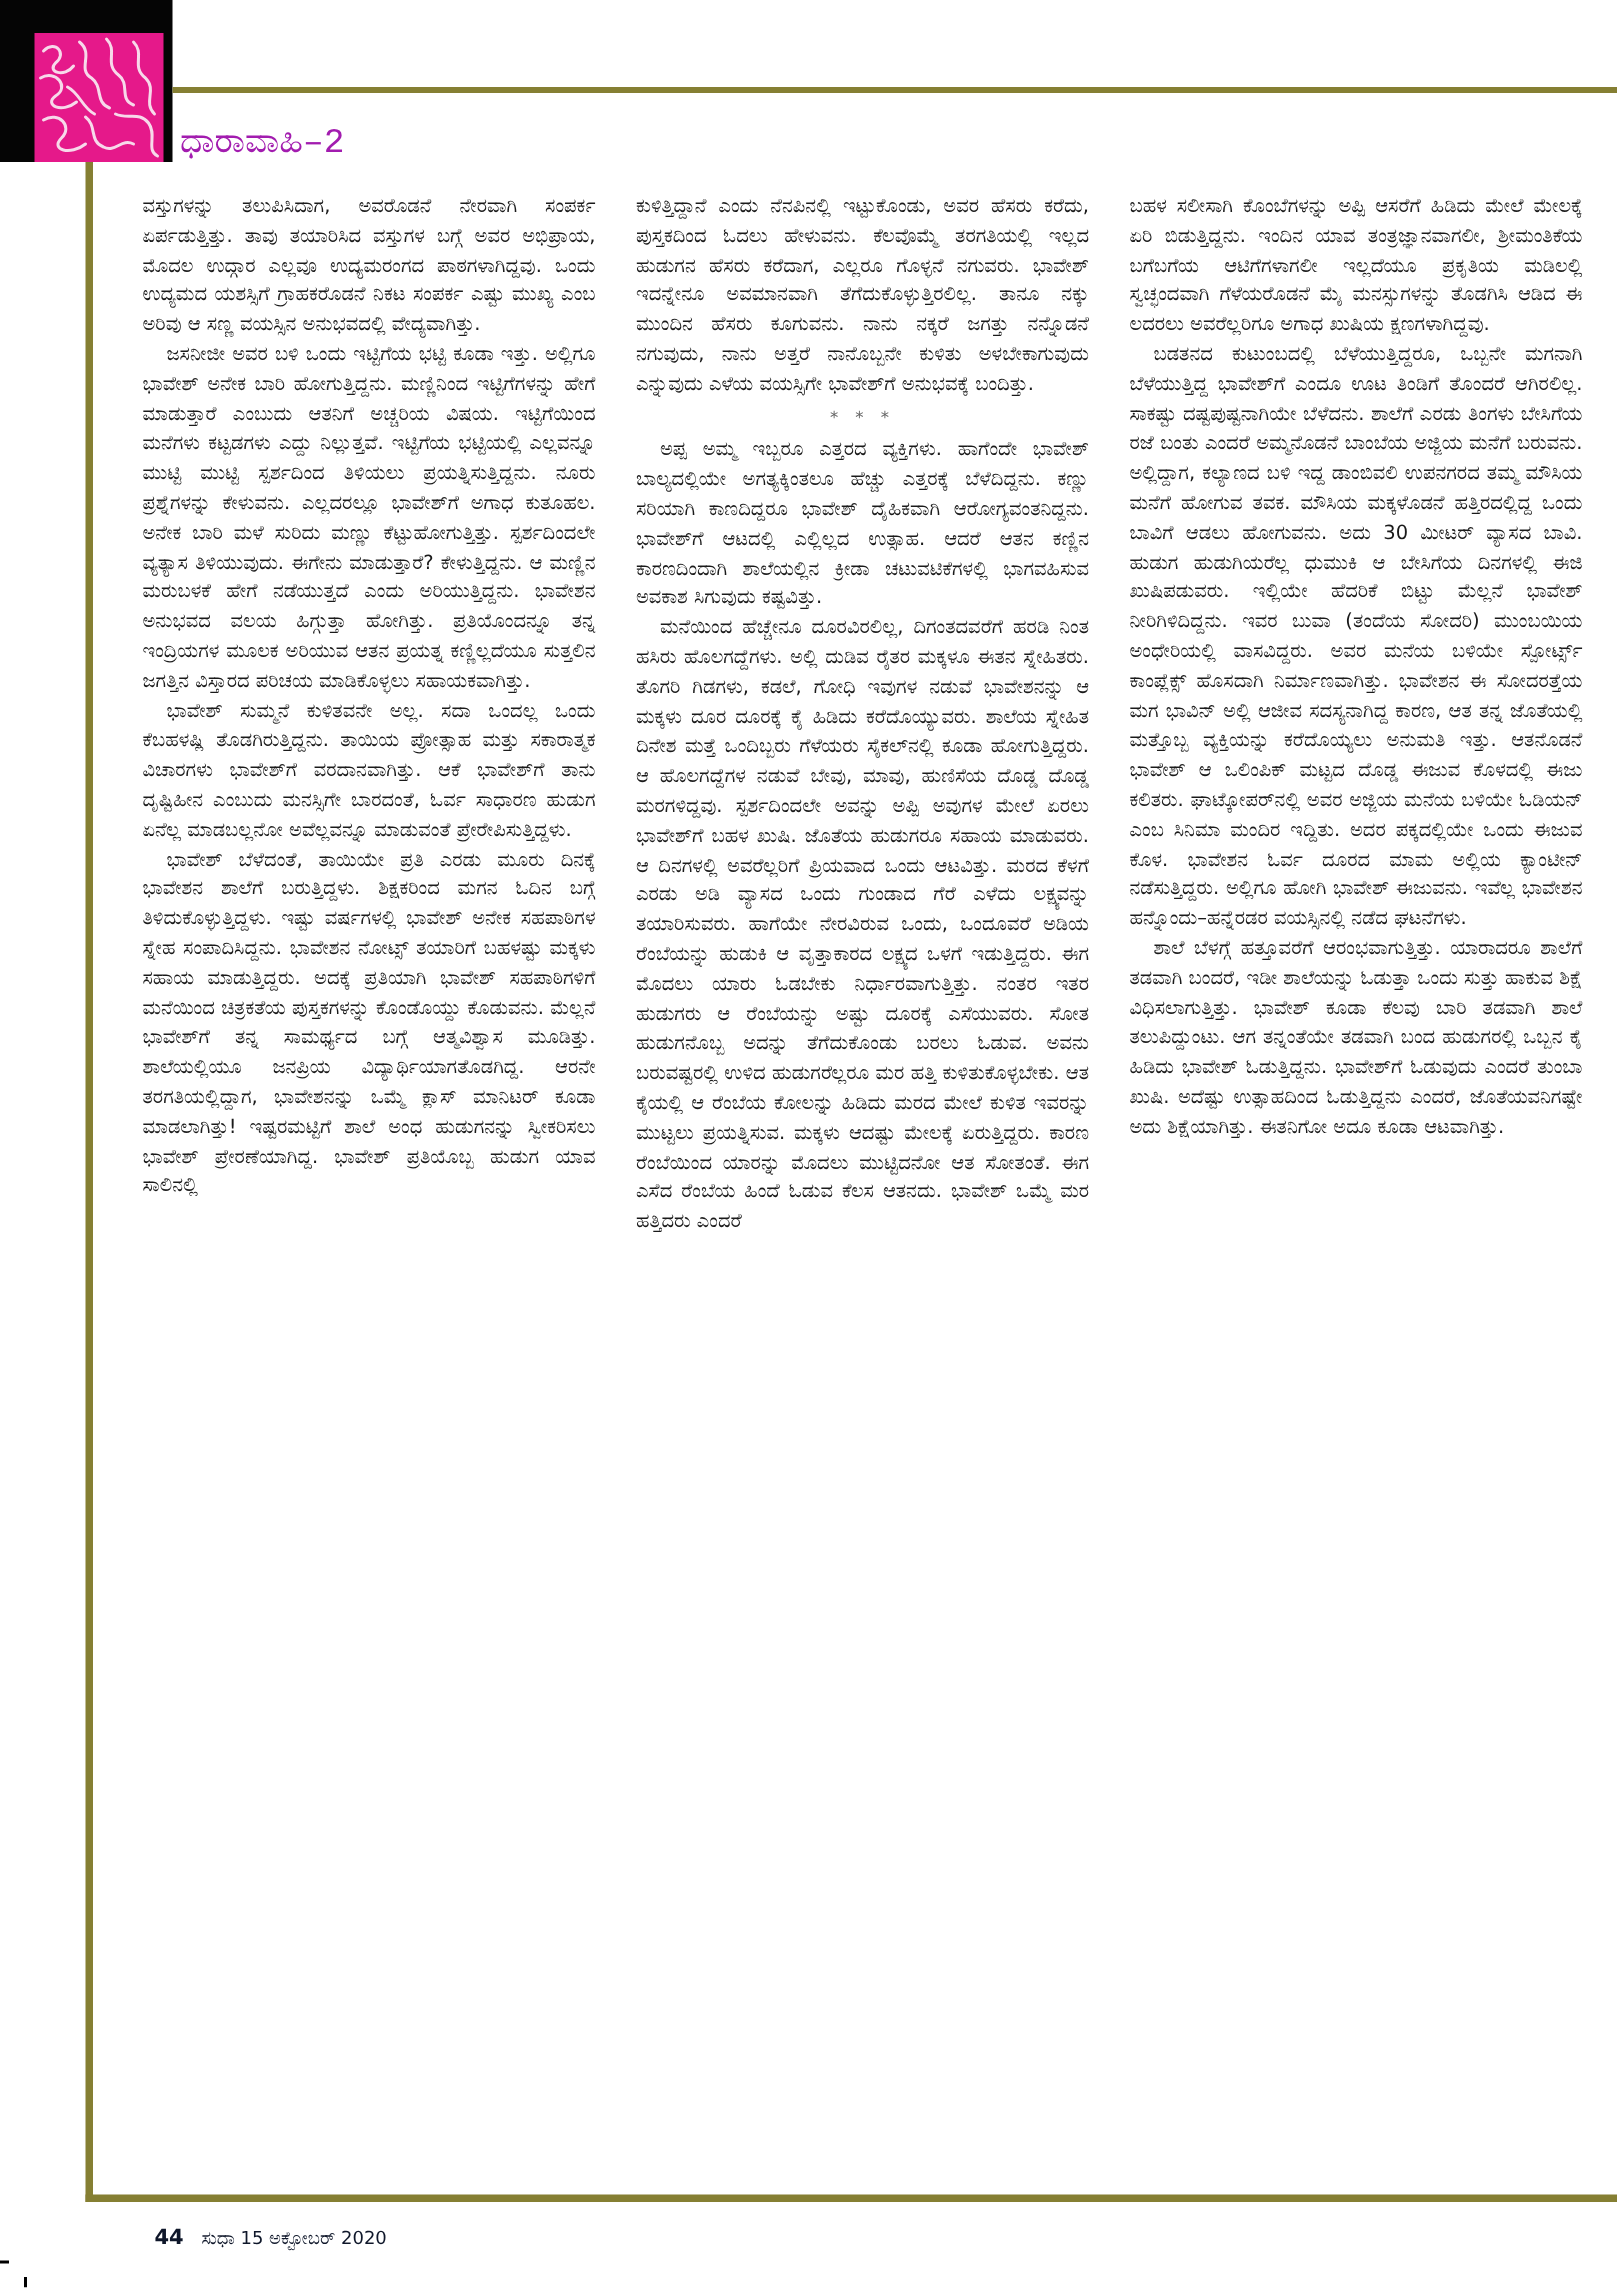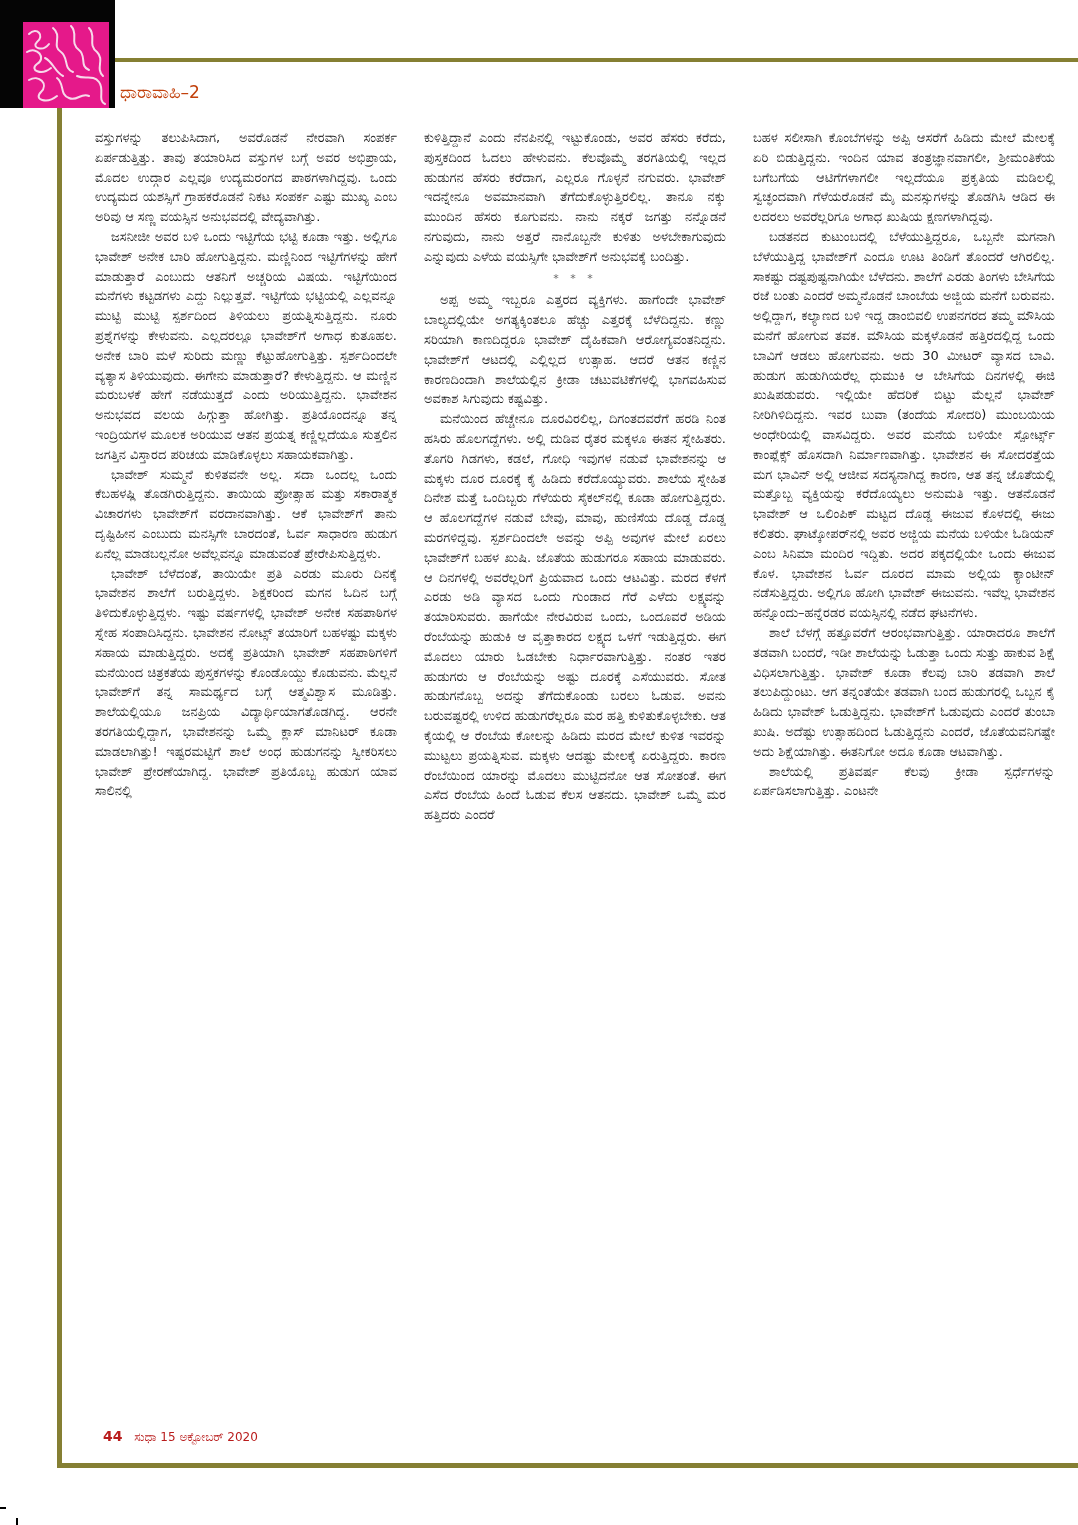--- a/index.html
+++ b/index.html
@@ -3,27 +3,27 @@
 <meta charset="utf-8">
 <style>
   html,body{margin:0;padding:0;}
   body{width:1078px;height:1525px;background:#ffffff;position:relative;overflow:hidden;font-family:"DejaVu Sans","Liberation Sans",sans-serif;color:#1a1a1a;}
   .black-block{position:absolute;left:0;top:0;width:115px;height:108px;background:#050505;}
   .logo{position:absolute;left:23px;top:22px;width:86px;height:86px;background:#e5198a;overflow:hidden;}
   .logo svg{width:100%;height:100%;display:block;}
   .top-rule{position:absolute;left:115px;top:58px;width:963px;height:4px;background:#857f33;}
   .left-rule{position:absolute;left:57px;top:108px;width:5px;height:1360px;background:#857f33;}
   .bottom-rule{position:absolute;left:57px;top:1463px;width:1021px;height:5px;background:#857f33;}
-  .series-title{position:absolute;left:120px;top:82px;font-size:17px;color:#c2410c;white-space:nowrap;}
+  .series-title{position:absolute;left:120px;top:82px;font-size:23px;color:#a21caf;white-space:nowrap;font-family:Liberation Mono, monospace;}
   .columns{position:absolute;left:95px;top:128px;width:960px;height:1300px;display:flex;gap:27px;}
   .col{width:302px;height:100%;overflow:hidden;font-size:13px;line-height:19.8px;text-align:justify;}
   .col p{margin:0;text-indent:16px;}
   .col p.first{text-indent:0;}
   .sep{text-align:center;font-size:11px;color:#666;margin:2px 0 2px 0;letter-spacing:4px;}
-  .footer{position:absolute;left:103px;top:1428px;font-size:12px;color:#b91c1c;white-space:nowrap;}
+  .footer{position:absolute;left:103px;top:1484px;font-size:12px;color:#0f172a;white-space:nowrap;}
   .footer .pg{font-weight:bold;font-size:14px;margin-right:8px;}
   .crop-mark{position:absolute;left:0;top:1507px;width:6px;height:2px;background:#000;}
   .crop-mark2{position:absolute;left:16px;top:1518px;width:2px;height:7px;background:#000;}
 </style>
 </head>
 <body>
 
 <div class="black-block"></div>
 <div class="logo">
   <svg viewBox="0 0 86 86">
@@ -56,21 +56,20 @@
   <div class="col">
     <p class="first">ಕುಳಿತ್ತಿದ್ದಾನೆ ಎಂದು ನೆನಪಿನಲ್ಲಿ ಇಟ್ಟುಕೊಂಡು, ಅವರ ಹೆಸರು ಕರೆದು, ಪುಸ್ತಕದಿಂದ ಓದಲು ಹೇಳುವನು. ಕೆಲವೊಮ್ಮೆ ತರಗತಿಯಲ್ಲಿ ಇಲ್ಲದ ಹುಡುಗನ ಹೆಸರು ಕರೆದಾಗ, ಎಲ್ಲರೂ ಗೊಳ್ಳನೆ ನಗುವರು. ಭಾವೇಶ್ ಇದನ್ನೇನೂ ಅವಮಾನವಾಗಿ ತೆಗೆದುಕೊಳ್ಳುತ್ತಿರಲಿಲ್ಲ. ತಾನೂ ನಕ್ಕು ಮುಂದಿನ ಹೆಸರು ಕೂಗುವನು. ನಾನು ನಕ್ಕರೆ ಜಗತ್ತು ನನ್ನೊಡನೆ ನಗುವುದು, ನಾನು ಅತ್ತರೆ ನಾನೊಬ್ಬನೇ ಕುಳಿತು ಅಳಬೇಕಾಗುವುದು ಎನ್ನುವುದು ಎಳೆಯ ವಯಸ್ಸಿಗೇ ಭಾವೇಶ್‌ಗೆ ಅನುಭವಕ್ಕೆ ಬಂದಿತ್ತು.</p>
     <div class="sep">* * *</div>
     <p>ಅಪ್ಪ ಅಮ್ಮ ಇಬ್ಬರೂ ಎತ್ತರದ ವ್ಯಕ್ತಿಗಳು. ಹಾಗೆಂದೇ ಭಾವೇಶ್ ಬಾಲ್ಯದಲ್ಲಿಯೇ ಅಗತ್ಯಕ್ಕಿಂತಲೂ ಹೆಚ್ಚು ಎತ್ತರಕ್ಕೆ ಬೆಳೆದಿದ್ದನು. ಕಣ್ಣು ಸರಿಯಾಗಿ ಕಾಣದಿದ್ದರೂ ಭಾವೇಶ್ ದೈಹಿಕವಾಗಿ ಆರೋಗ್ಯವಂತನಿದ್ದನು. ಭಾವೇಶ್‌ಗೆ ಆಟದಲ್ಲಿ ಎಲ್ಲಿಲ್ಲದ ಉತ್ಸಾಹ. ಆದರೆ ಆತನ ಕಣ್ಣಿನ ಕಾರಣದಿಂದಾಗಿ ಶಾಲೆಯಲ್ಲಿನ ಕ್ರೀಡಾ ಚಟುವಟಿಕೆಗಳಲ್ಲಿ ಭಾಗವಹಿಸುವ ಅವಕಾಶ ಸಿಗುವುದು ಕಷ್ಟವಿತ್ತು.</p>
     <p>ಮನೆಯಿಂದ ಹೆಚ್ಚೇನೂ ದೂರವಿರಲಿಲ್ಲ, ದಿಗಂತದವರೆಗೆ ಹರಡಿ ನಿಂತ ಹಸಿರು ಹೊಲಗದ್ದೆಗಳು. ಅಲ್ಲಿ ದುಡಿವ ರೈತರ ಮಕ್ಕಳೂ ಈತನ ಸ್ನೇಹಿತರು. ತೊಗರಿ ಗಿಡಗಳು, ಕಡಲೆ, ಗೋಧಿ ಇವುಗಳ ನಡುವೆ ಭಾವೇಶನನ್ನು ಆ ಮಕ್ಕಳು ದೂರ ದೂರಕ್ಕೆ ಕೈ ಹಿಡಿದು ಕರೆದೊಯ್ಯುವರು. ಶಾಲೆಯ ಸ್ನೇಹಿತ ದಿನೇಶ ಮತ್ತೆ ಒಂದಿಬ್ಬರು ಗೆಳೆಯರು ಸೈಕಲ್‌ನಲ್ಲಿ ಕೂಡಾ ಹೋಗುತ್ತಿದ್ದರು. ಆ ಹೊಲಗದ್ದೆಗಳ ನಡುವೆ ಬೇವು, ಮಾವು, ಹುಣಿಸೆಯ ದೊಡ್ಡ ದೊಡ್ಡ ಮರಗಳಿದ್ದವು. ಸ್ಪರ್ಶದಿಂದಲೇ ಅವನ್ನು ಅಪ್ಪಿ ಅವುಗಳ ಮೇಲೆ ಏರಲು ಭಾವೇಶ್‌ಗೆ ಬಹಳ ಖುಷಿ. ಜೊತೆಯ ಹುಡುಗರೂ ಸಹಾಯ ಮಾಡುವರು. ಆ ದಿನಗಳಲ್ಲಿ ಅವರೆಲ್ಲರಿಗೆ ಪ್ರಿಯವಾದ ಒಂದು ಆಟವಿತ್ತು. ಮರದ ಕೆಳಗೆ ಎರಡು ಅಡಿ ವ್ಯಾಸದ ಒಂದು ಗುಂಡಾದ ಗೆರೆ ಎಳೆದು ಲಕ್ಷ್ಯವನ್ನು ತಯಾರಿಸುವರು. ಹಾಗೆಯೇ ನೇರವಿರುವ ಒಂದು, ಒಂದೂವರೆ ಅಡಿಯ ರೆಂಬೆಯನ್ನು ಹುಡುಕಿ ಆ ವೃತ್ತಾಕಾರದ ಲಕ್ಷ್ಯದ ಒಳಗೆ ಇಡುತ್ತಿದ್ದರು. ಈಗ ಮೊದಲು ಯಾರು ಓಡಬೇಕು ನಿರ್ಧಾರವಾಗುತ್ತಿತ್ತು. ನಂತರ ಇತರ ಹುಡುಗರು ಆ ರೆಂಬೆಯನ್ನು ಅಷ್ಟು ದೂರಕ್ಕೆ ಎಸೆಯುವರು. ಸೋತ ಹುಡುಗನೊಬ್ಬ ಅದನ್ನು ತೆಗೆದುಕೊಂಡು ಬರಲು ಓಡುವ. ಅವನು ಬರುವಷ್ಟರಲ್ಲಿ ಉಳಿದ ಹುಡುಗರೆಲ್ಲರೂ ಮರ ಹತ್ತಿ ಕುಳಿತುಕೊಳ್ಳಬೇಕು. ಆತ ಕೈಯಲ್ಲಿ ಆ ರೆಂಬೆಯ ಕೋಲನ್ನು ಹಿಡಿದು ಮರದ ಮೇಲೆ ಕುಳಿತ ಇವರನ್ನು ಮುಟ್ಟಲು ಪ್ರಯತ್ನಿಸುವ. ಮಕ್ಕಳು ಆದಷ್ಟು ಮೇಲಕ್ಕೆ ಏರುತ್ತಿದ್ದರು. ಕಾರಣ ರೆಂಬೆಯಿಂದ ಯಾರನ್ನು ಮೊದಲು ಮುಟ್ಟಿದನೋ ಆತ ಸೋತಂತೆ. ಈಗ ಎಸೆದ ರೆಂಬೆಯ ಹಿಂದೆ ಓಡುವ ಕೆಲಸ ಆತನದು. ಭಾವೇಶ್ ಒಮ್ಮೆ ಮರ ಹತ್ತಿದರು ಎಂದರೆ</p>
   </div>
   <div class="col">
     <p class="first">ಬಹಳ ಸಲೀಸಾಗಿ ಕೊಂಬೆಗಳನ್ನು ಅಪ್ಪಿ ಆಸರೆಗೆ ಹಿಡಿದು ಮೇಲೆ ಮೇಲಕ್ಕೆ ಏರಿ ಬಿಡುತ್ತಿದ್ದನು. ಇಂದಿನ ಯಾವ ತಂತ್ರಜ್ಞಾನವಾಗಲೀ, ಶ್ರೀಮಂತಿಕೆಯ ಬಗೆಬಗೆಯ ಆಟಿಗೆಗಳಾಗಲೀ ಇಲ್ಲದೆಯೂ ಪ್ರಕೃತಿಯ ಮಡಿಲಲ್ಲಿ ಸ್ವಚ್ಛಂದವಾಗಿ ಗೆಳೆಯರೊಡನೆ ಮೈ ಮನಸ್ಸುಗಳನ್ನು ತೊಡಗಿಸಿ ಆಡಿದ ಈ ಲದರಲು ಅವರೆಲ್ಲರಿಗೂ ಅಗಾಧ ಖುಷಿಯ ಕ್ಷಣಗಳಾಗಿದ್ದವು.</p>
     <p>ಬಡತನದ ಕುಟುಂಬದಲ್ಲಿ ಬೆಳೆಯುತ್ತಿದ್ದರೂ, ಒಬ್ಬನೇ ಮಗನಾಗಿ ಬೆಳೆಯುತ್ತಿದ್ದ ಭಾವೇಶ್‌ಗೆ ಎಂದೂ ಊಟ ತಿಂಡಿಗೆ ತೊಂದರೆ ಆಗಿರಲಿಲ್ಲ. ಸಾಕಷ್ಟು ದಷ್ಟಪುಷ್ಟನಾಗಿಯೇ ಬೆಳೆದನು. ಶಾಲೆಗೆ ಎರಡು ತಿಂಗಳು ಬೇಸಿಗೆಯ ರಜೆ ಬಂತು ಎಂದರೆ ಅಮ್ಮನೊಡನೆ ಬಾಂಬೆಯ ಅಜ್ಜಿಯ ಮನೆಗೆ ಬರುವನು. ಅಲ್ಲಿದ್ದಾಗ, ಕಲ್ಯಾಣದ ಬಳಿ ಇದ್ದ ಡಾಂಬಿವಲಿ ಉಪನಗರದ ತಮ್ಮ ಮೌಸಿಯ ಮನೆಗೆ ಹೋಗುವ ತವಕ. ಮೌಸಿಯ ಮಕ್ಕಳೊಡನೆ ಹತ್ತಿರದಲ್ಲಿದ್ದ ಒಂದು ಬಾವಿಗೆ ಆಡಲು ಹೋಗುವನು. ಅದು 30 ಮೀಟರ್ ವ್ಯಾಸದ ಬಾವಿ. ಹುಡುಗ ಹುಡುಗಿಯರೆಲ್ಲ ಧುಮುಕಿ ಆ ಬೇಸಿಗೆಯ ದಿನಗಳಲ್ಲಿ ಈಜಿ ಖುಷಿಪಡುವರು. ಇಲ್ಲಿಯೇ ಹೆದರಿಕೆ ಬಿಟ್ಟು ಮೆಲ್ಲನೆ ಭಾವೇಶ್ ನೀರಿಗಿಳಿದಿದ್ದನು. ಇವರ ಬುವಾ (ತಂದೆಯ ಸೋದರಿ) ಮುಂಬಯಿಯ ಅಂಧೇರಿಯಲ್ಲಿ ವಾಸವಿದ್ದರು. ಅವರ ಮನೆಯ ಬಳಿಯೇ ಸ್ಪೋರ್ಟ್ಸ್ ಕಾಂಪ್ಲೆಕ್ಸ್ ಹೊಸದಾಗಿ ನಿರ್ಮಾಣವಾಗಿತ್ತು. ಭಾವೇಶನ ಈ ಸೋದರತ್ತೆಯ ಮಗ ಭಾವಿನ್ ಅಲ್ಲಿ ಆಜೀವ ಸದಸ್ಯನಾಗಿದ್ದ ಕಾರಣ, ಆತ ತನ್ನ ಜೊತೆಯಲ್ಲಿ ಮತ್ತೊಬ್ಬ ವ್ಯಕ್ತಿಯನ್ನು ಕರೆದೊಯ್ಯಲು ಅನುಮತಿ ಇತ್ತು. ಆತನೊಡನೆ ಭಾವೇಶ್ ಆ ಒಲಿಂಪಿಕ್ ಮಟ್ಟದ ದೊಡ್ಡ ಈಜುವ ಕೊಳದಲ್ಲಿ ಈಜು ಕಲಿತರು. ಘಾಟ್ಕೋಪರ್‌ನಲ್ಲಿ ಅವರ ಅಜ್ಜಿಯ ಮನೆಯ ಬಳಿಯೇ ಓಡಿಯನ್ ಎಂಬ ಸಿನಿಮಾ ಮಂದಿರ ಇದ್ದಿತು. ಅದರ ಪಕ್ಕದಲ್ಲಿಯೇ ಒಂದು ಈಜುವ ಕೊಳ. ಭಾವೇಶನ ಓರ್ವ ದೂರದ ಮಾಮ ಅಲ್ಲಿಯ ಕ್ಯಾಂಟೀನ್ ನಡೆಸುತ್ತಿದ್ದರು. ಅಲ್ಲಿಗೂ ಹೋಗಿ ಭಾವೇಶ್ ಈಜುವನು. ಇವೆಲ್ಲ ಭಾವೇಶನ ಹನ್ನೊಂದು–ಹನ್ನೆರಡರ ವಯಸ್ಸಿನಲ್ಲಿ ನಡೆದ ಘಟನೆಗಳು.</p>
     <p>ಶಾಲೆ ಬೆಳಗ್ಗೆ ಹತ್ತೂವರೆಗೆ ಆರಂಭವಾಗುತ್ತಿತ್ತು. ಯಾರಾದರೂ ಶಾಲೆಗೆ ತಡವಾಗಿ ಬಂದರೆ, ಇಡೀ ಶಾಲೆಯನ್ನು ಓಡುತ್ತಾ ಒಂದು ಸುತ್ತು ಹಾಕುವ ಶಿಕ್ಷೆ ವಿಧಿಸಲಾಗುತ್ತಿತ್ತು. ಭಾವೇಶ್ ಕೂಡಾ ಕೆಲವು ಬಾರಿ ತಡವಾಗಿ ಶಾಲೆ ತಲುಪಿದ್ದುಂಟು. ಆಗ ತನ್ನಂತೆಯೇ ತಡವಾಗಿ ಬಂದ ಹುಡುಗರಲ್ಲಿ ಒಬ್ಬನ ಕೈ ಹಿಡಿದು ಭಾವೇಶ್ ಓಡುತ್ತಿದ್ದನು. ಭಾವೇಶ್‌ಗೆ ಓಡುವುದು ಎಂದರೆ ತುಂಬಾ ಖುಷಿ. ಅದೆಷ್ಟು ಉತ್ಸಾಹದಿಂದ ಓಡುತ್ತಿದ್ದನು ಎಂದರೆ, ಜೊತೆಯವನಿಗಷ್ಟೇ ಅದು ಶಿಕ್ಷೆಯಾಗಿತ್ತು. ಈತನಿಗೋ ಅದೂ ಕೂಡಾ ಆಟವಾಗಿತ್ತು.</p>
-    <p>ಶಾಲೆಯಲ್ಲಿ ಪ್ರತಿವರ್ಷ ಕೆಲವು ಕ್ರೀಡಾ ಸ್ಪರ್ಧೆಗಳನ್ನು ಏರ್ಪಡಿಸಲಾಗುತ್ತಿತ್ತು. ಎಂಟನೇ</p>
   </div>
 </div>
 
 <div class="footer">
   <span class="pg">44</span>
   <span>ಸುಧಾ 15 ಅಕ್ಟೋಬರ್ 2020</span>
 </div>
 
 <div class="crop-mark"></div>
 <div class="crop-mark2"></div>

